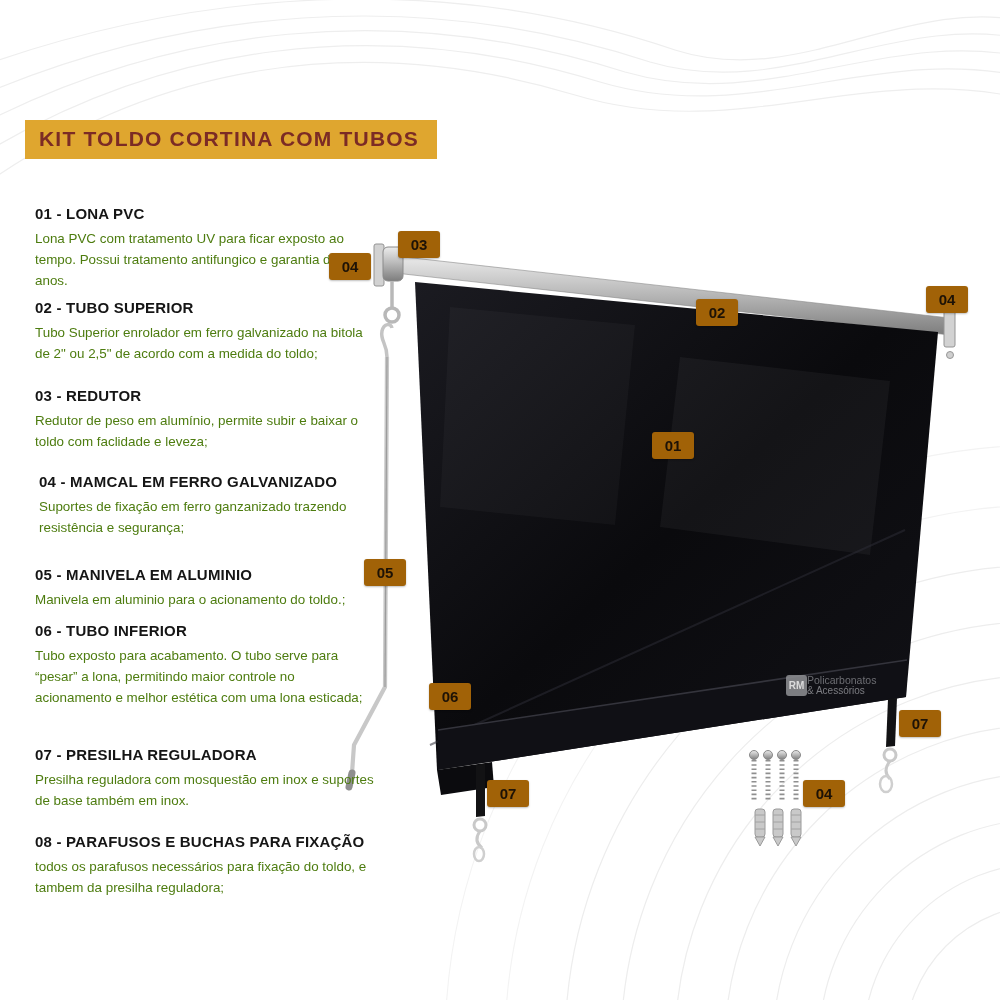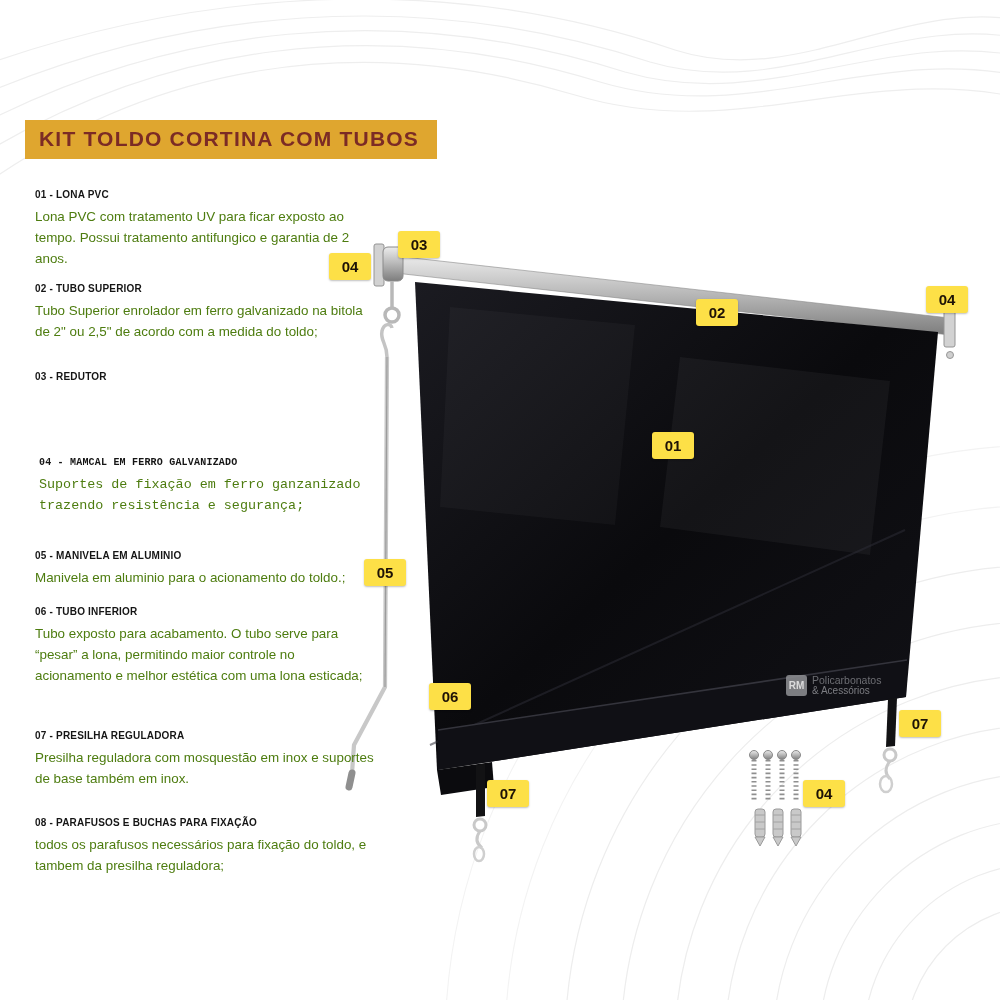--- a/index.html
+++ b/index.html
@@ -16,53 +16,53 @@
     position: absolute; left: 25px; top: 120px; z-index: 2;
     background: #DFA62F; padding: 7px 18px 8px 14px;
   }
   .banner span {
     color: #7B2B25; font-size: 21px; font-weight: 700;
     letter-spacing: 1.2px;
   }
 
   .col { position: absolute; left: 35px; top: 0; width: 340px; z-index: 2; }
   .item { position: absolute; left: 0; width: 340px; }
-  .item h3 { margin: 0 0 7px 0; font-size: 10px; font-weight: 700; color: #151515; letter-spacing: .2px; }
+  .item h3 { margin: 16px 0 7px 0; font-size: 15px; font-weight: 700; color: #151515; letter-spacing: .2px; }
   .item p  { margin: 0; font-size: 13.4px; line-height: 1.56; color: #4d7c0f; }
   .item-1 { top: 189px; }
   .item-2 { top: 283px; }
   .item-3 { top: 371px; }
-  .item-4 { top: 457px; padding-left: 4px; font-family: Liberation Mono, monospace; }
+  .item-4 { top: 457px; padding-left: 4px; }
   .item-5 { top: 550px; }
   .item-6 { top: 606px; }
   .item-7 { top: 730px; }
   .item-8 { top: 817px; }
 
   .badge {
     position: absolute; z-index: 3;
     min-width: 42px; height: 27px; padding: 0 8px;
-    background: #fde047; color: #1d1206;
+    background: #a16207; color: #1d1206;
     font-size: 15px; font-weight: 700;
     display: flex; align-items: center; justify-content: center;
     border-radius: 3px; box-shadow: 0 1px 2px rgba(0,0,0,.25);
   }
   .b03 { left: 398px; top: 231px; }
   .b04L{ left: 329px; top: 253px; }
   .b02 { left: 696px; top: 299px; }
   .b04R{ left: 926px; top: 286px; }
   .b01 { left: 652px; top: 432px; }
   .b05 { left: 364px; top: 559px; }
   .b06 { left: 429px; top: 683px; }
   .b07L{ left: 487px; top: 780px; }
   .b07R{ left: 899px; top: 710px; }
   .b08 { left: 803px; top: 780px; }
 
   .logo {
     position: absolute; left: 786px; top: 675px; z-index: 3;
-    display: flex; align-items: center; gap: 5px; opacity: .85;
+    display: flex; align-items: center; opacity: .85;
   }
   .logo .mark {
     width: 21px; height: 21px; background: #8f9094; border-radius: 3px;
     color: #ffffff; font-size: 10px; font-weight: 700;
     display: flex; align-items: center; justify-content: center;
   }
   .logo .txt { display: flex; flex-direction: column; line-height: 1.05; }
   .logo .l1 { font-size: 10.5px; font-weight: 400; color: #7d7e83; }
   .logo .l2 { font-size: 10px;  color: #8e8f94; }
 </style>
@@ -103,20 +103,21 @@
     <section class="item item-1">
       <h3>01 - LONA PVC</h3>
       <p>Lona PVC com tratamento UV para ficar exposto ao tempo. Possui tratamento antifungico e garantia de 2 anos.</p>
     </section>
     <section class="item item-2">
       <h3>02 - TUBO SUPERIOR</h3>
       <p>Tubo Superior enrolador em ferro galvanizado na bitola de 2" ou 2,5" de acordo com a medida do toldo;</p>
     </section>
     <section class="item item-3">
       <h3>03 - REDUTOR</h3>
+      <p>Redutor de peso em alumínio, permite subir e baixar o toldo com faclidade e leveza;</p>
     </section>
     <section class="item item-4">
       <h3>04 - MAMCAL  EM FERRO GALVANIZADO</h3>
       <p>Suportes de fixação em ferro ganzanizado trazendo resistência e segurança;</p>
     </section>
     <section class="item item-5">
       <h3>05 - MANIVELA EM ALUMINIO</h3>
       <p>Manivela em aluminio para o acionamento do toldo.;</p>
     </section>
     <section class="item item-6">

